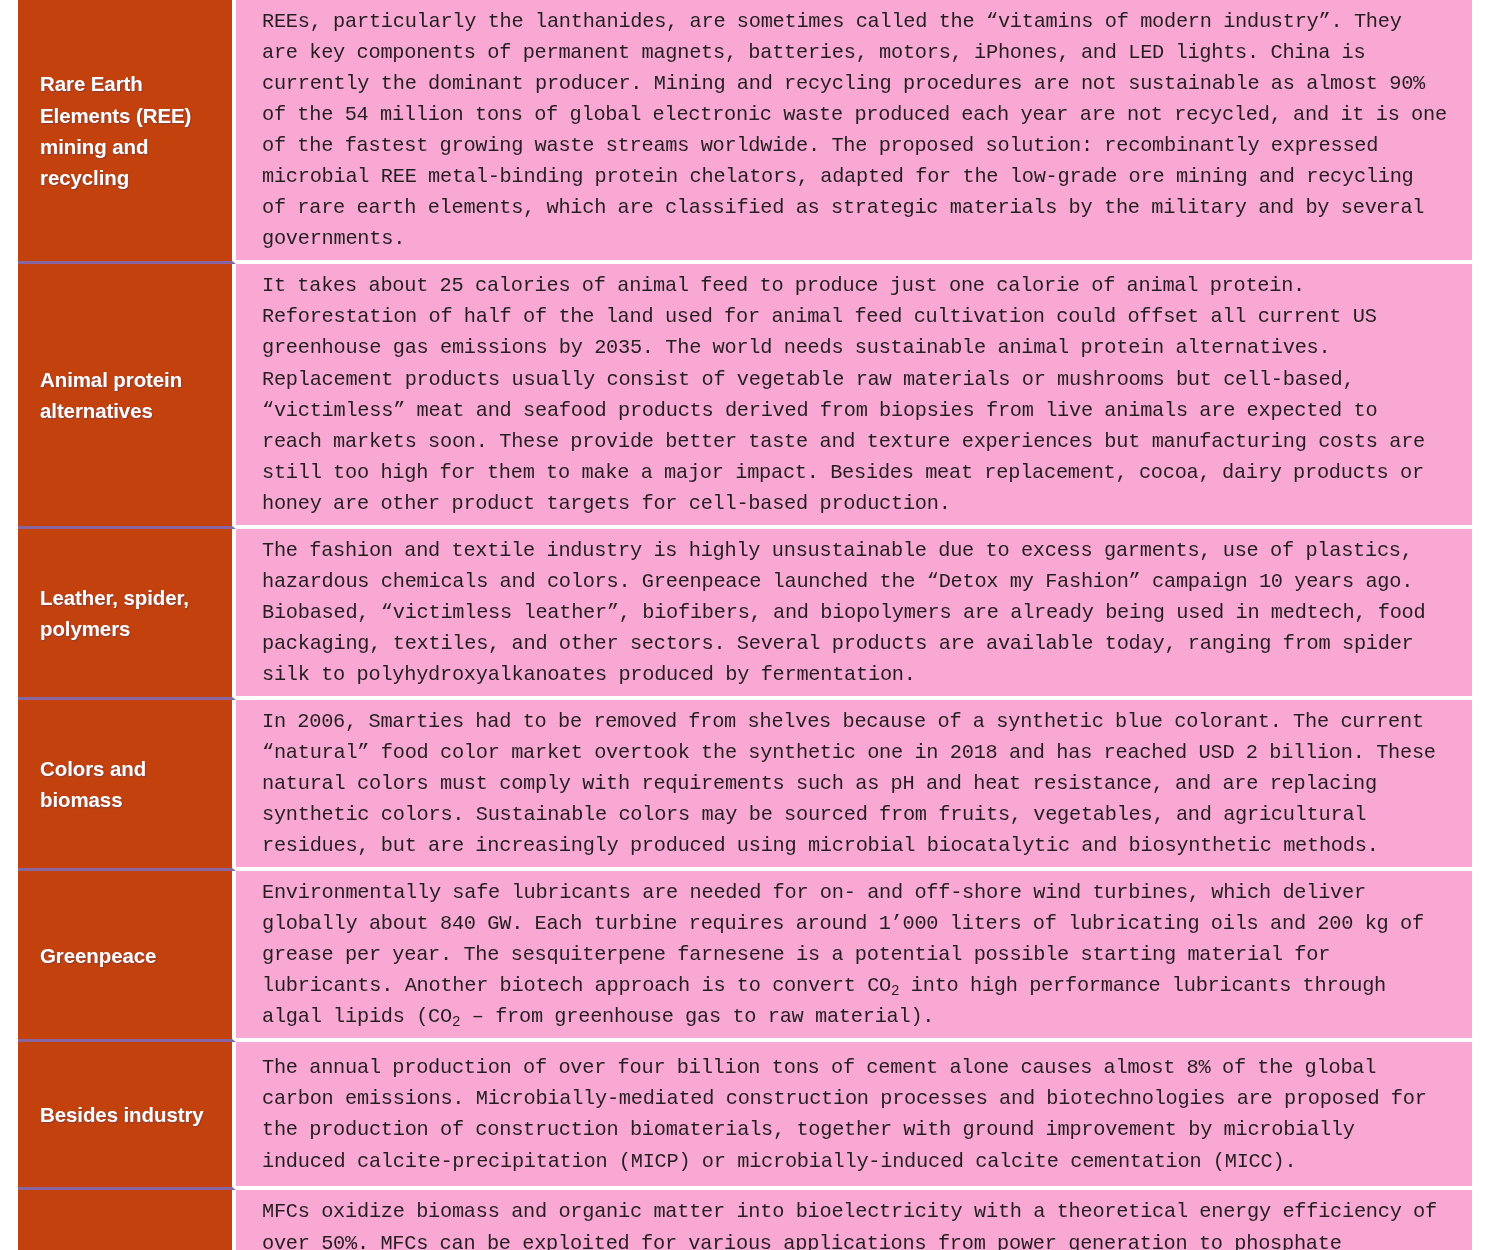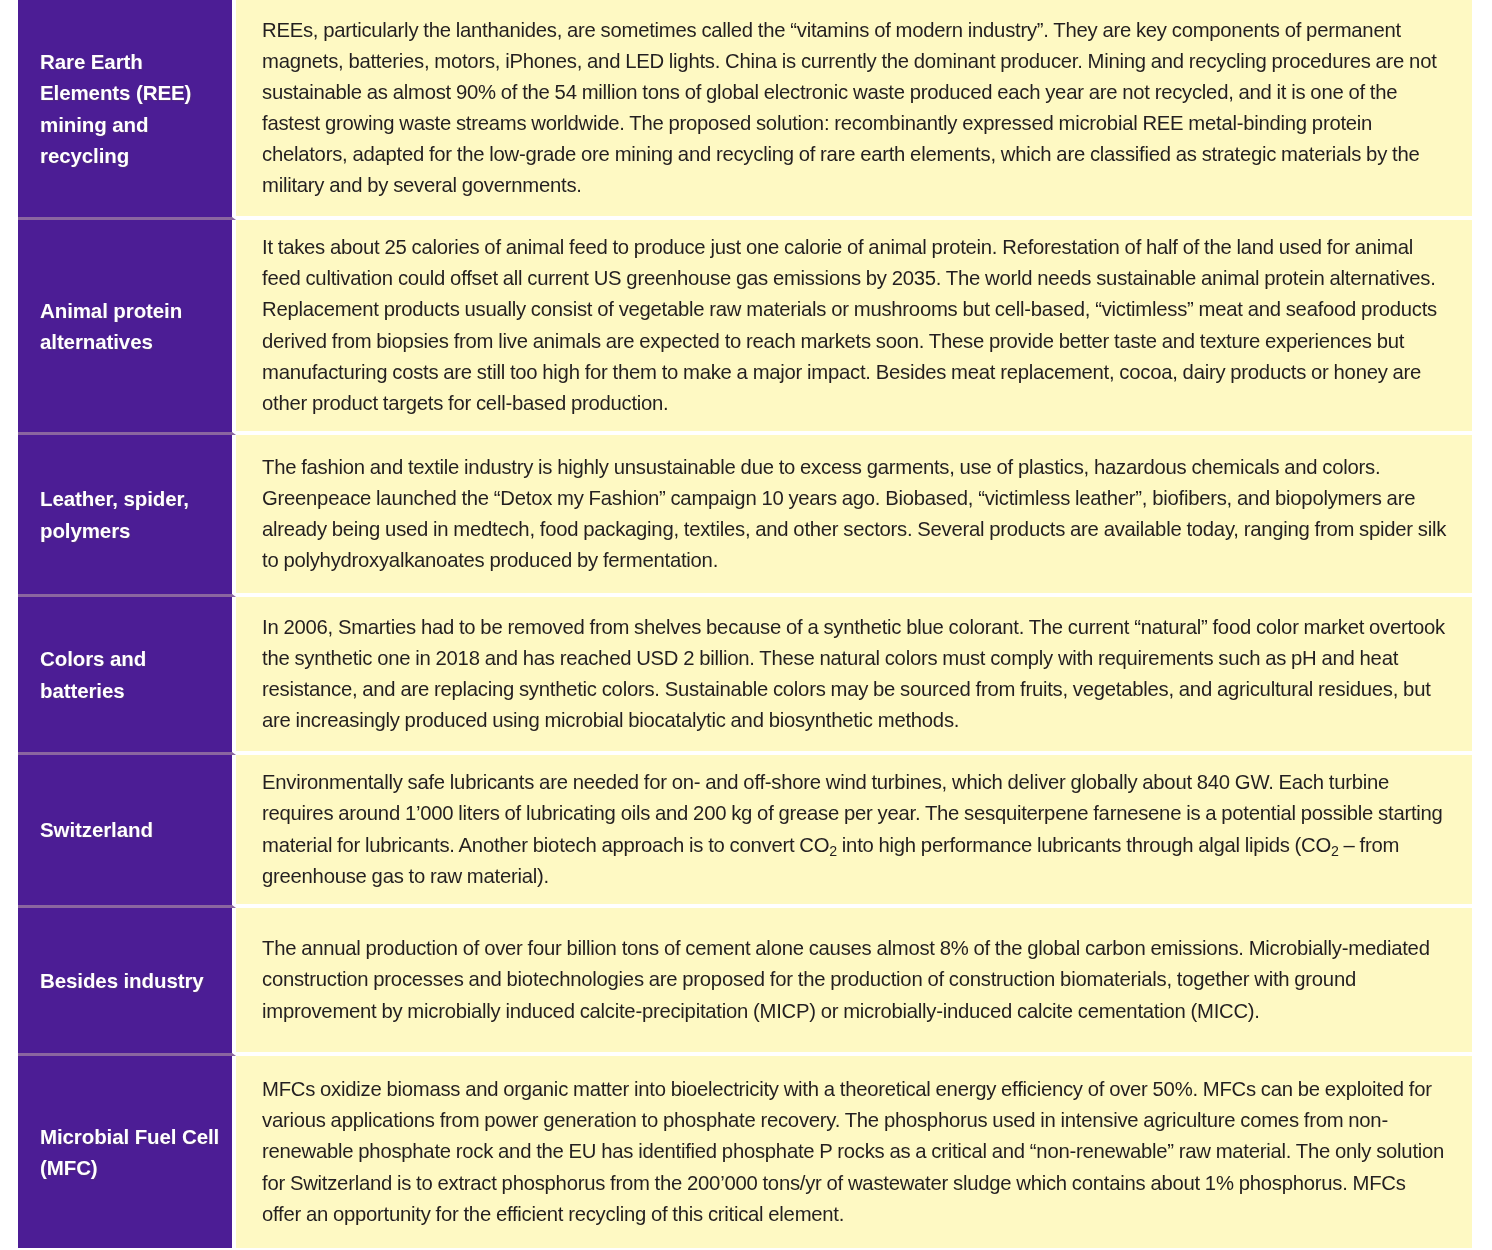--- a/index.html
+++ b/index.html
@@ -31,45 +31,46 @@
     table-layout: fixed;
   }
 
   .topic-row {
     vertical-align: top;
   }
 
   
   .label-cell {
     width: 218px;
-    background: #4c1d95;
+    background: #c2410c;
     border-bottom: 3px solid #8a66a0;
     border-right: 4px solid #ffffff;
     padding: 0;
     vertical-align: middle;
     box-sizing: border-box;
   }
   .label-inner {
     padding: 0 10px 0 22px;
     color: #ffffff;
     font-weight: bold;
     font-size: 20.5px;
     line-height: 1.52;
     letter-spacing: -0.1px;
     text-shadow: 1px 1px 1px rgba(90,60,105,0.55);
     font-stretch: condensed;
   }
 
   
   .body-cell {
-    background: #fef9c3;
+    background: #f9a8d4;
     border-bottom: 4px solid #ffffff;
     padding: 0;
     vertical-align: middle;
     box-sizing: border-box;
+    font-family: Liberation Mono, monospace;
   }
   .body-inner {
     padding: 6px 24px 6px 26px;
     color: #231f20;
     font-size: 20.3px;
     line-height: 1.53;
     letter-spacing: -0.25px;
     word-spacing: -0.4px;
   }
   .body-inner sub {
@@ -118,30 +119,30 @@
         <td class="label-cell">
           <div class="label-inner">Leather, spider, polymers</div>
         </td>
         <td class="body-cell">
           <div class="body-inner">The fashion and textile industry is highly unsustainable due to excess garments, use of plastics, hazardous chemicals and colors. Greenpeace launched the “Detox my Fashion” campaign 10 years ago. Biobased, “victimless leather”, biofibers, and biopolymers are already being used in medtech, food packaging, textiles, and other sectors. Several products are available today, ranging from spider silk to polyhydroxyalkanoates produced by fermentation.</div>
         </td>
       </tr>
 
       <tr class="topic-row r3">
         <td class="label-cell">
-          <div class="label-inner">Colors and batteries</div>
+          <div class="label-inner">Colors and biomass</div>
         </td>
         <td class="body-cell">
           <div class="body-inner">In 2006, Smarties had to be removed from shelves because of a synthetic blue colorant. The current “natural” food color market overtook the synthetic one in 2018 and has reached USD 2 billion. These natural colors must comply with requirements such as pH and heat resistance, and are replacing synthetic colors. Sustainable colors may be sourced from fruits, vegetables, and agricultural residues, but are increasingly produced using microbial biocatalytic and biosynthetic methods.</div>
         </td>
       </tr>
 
       <tr class="topic-row r4">
         <td class="label-cell">
-          <div class="label-inner">Switzerland</div>
+          <div class="label-inner">Greenpeace</div>
         </td>
         <td class="body-cell">
           <div class="body-inner">Environmentally safe lubricants are needed for on- and off-shore wind turbines, which deliver globally about 840 GW. Each turbine requires around 1’000 liters of lubricating oils and 200 kg of grease per year. The sesquiterpene farnesene is a potential possible starting material for lubricants. Another biotech approach is to convert CO<sub>2</sub> into high performance lubricants through algal lipids (CO<sub>2</sub> – from greenhouse gas to raw material).</div>
         </td>
       </tr>
 
       <tr class="topic-row r5">
         <td class="label-cell">
           <div class="label-inner">Besides industry</div>
         </td>

